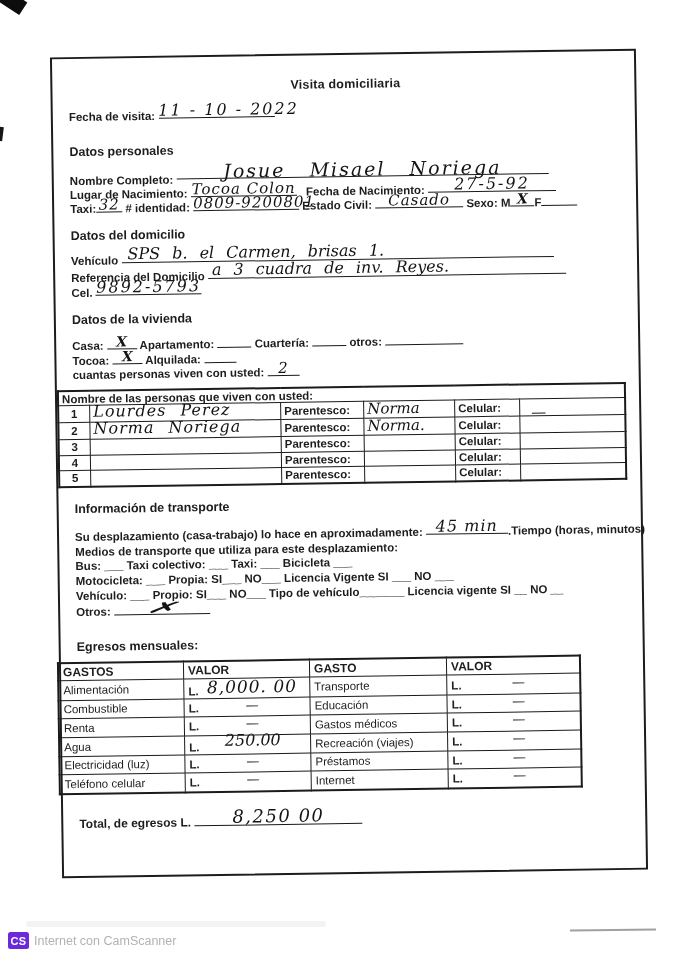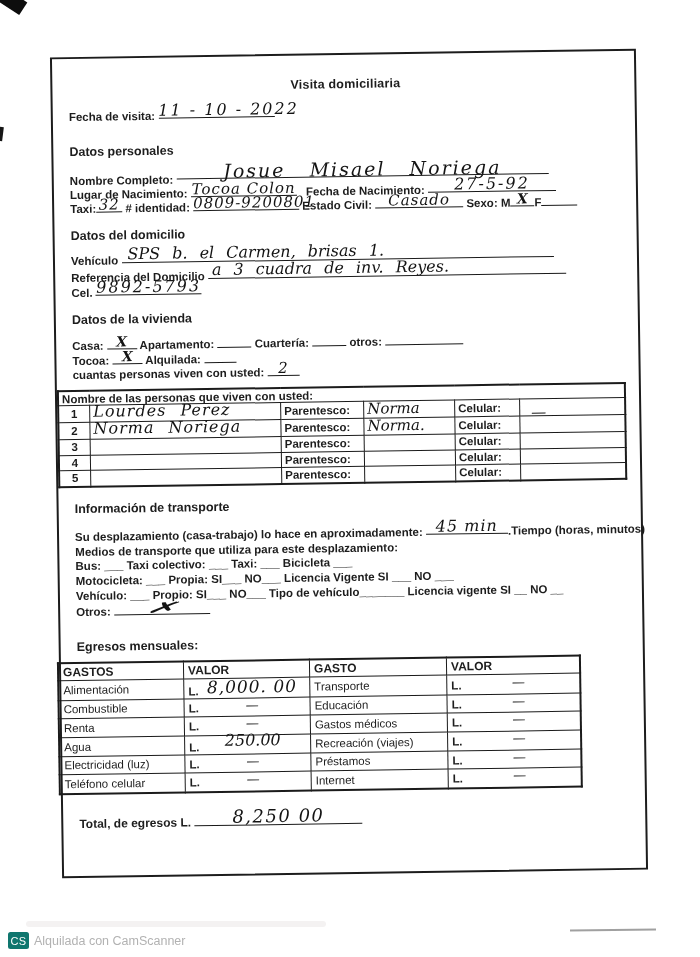--- a/index.html
+++ b/index.html
@@ -57,23 +57,23 @@
   .etable .c4{width:124px;}
   .money{display:flex;align-items:flex-end;}
   .money .cur{font-weight:700;}
   .money .hw{flex:1;text-align:center;font-size:13px;transform:translateY(-2px);}
   .money .hw.v-big{font-size:17px;letter-spacing:1px;transform:translateY(-1px);}
   .money .hw.v-agua{font-size:16px;transform:translateY(-4px);}
   .total-line{margin-top:18px;font-size:12px;font-weight:700;white-space:nowrap;height:20px;}
   .total-line .uline{height:15px;}
   .total-line .hw{font-size:18px;top:-3px;letter-spacing:1.5px;}
   
-  .cs-badge{position:absolute;left:8px;top:932px;width:21px;height:17px;background:#0f766e;color:#ffffff;
+  .cs-badge{position:absolute;left:8px;top:932px;width:21px;height:17px;background:#6d28d9;color:#ffffff;
     border-radius:2.5px;display:flex;align-items:center;justify-content:center;
-    font-size:11px;font-weight:400;letter-spacing:.3px;}
+    font-size:11px;font-weight:700;letter-spacing:.3px;}
   .cs-text{position:absolute;left:34px;top:934px;color:#b2b2b2;font-size:12.5px;}
   
   .mt-fecha{margin-top:13px;}
   .mt-sec1{margin-top:20px;}
   .mt-nom{margin-top:10px;}
   .mt-sec2{margin-top:13px;}
   .mt-dir{margin-top:9px;}
   .mt-sec3{margin-top:14px;}
   .mt-casa{margin-top:11px;}
   .mt-sec4{margin-top:14px;}
@@ -337,13 +337,13 @@
     </table>
 
   <div class="total-line">
     <span>Total, de egresos L.</span>
     <span class="uline" style="width:168px;"><span class="hw">8,250 00</span></span>
   </div>
 
 </div>
 
 <div class="cs-badge">CS</div>
-<div class="cs-text">Alquilada con CamScanner</div>
+<div class="cs-text">Internet con CamScanner</div>
 
 </body></html>

